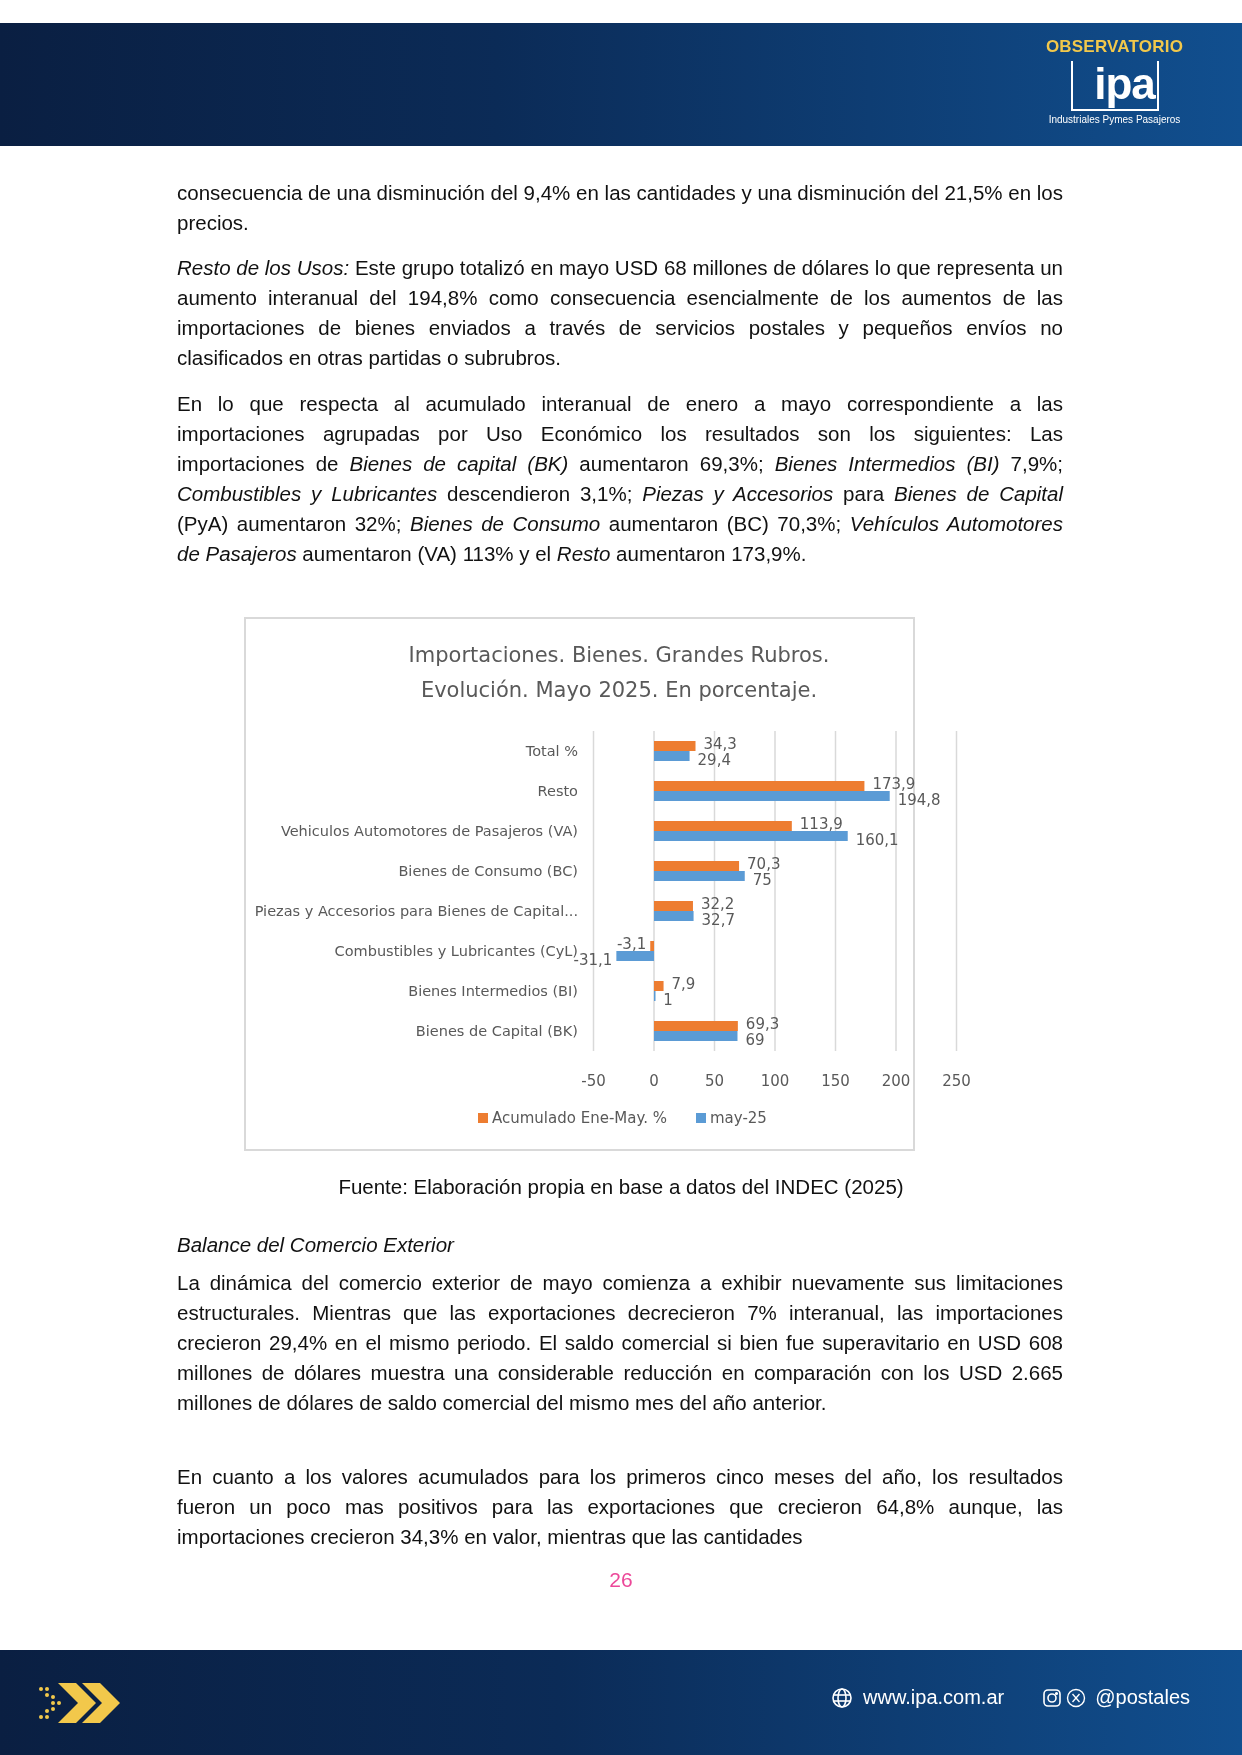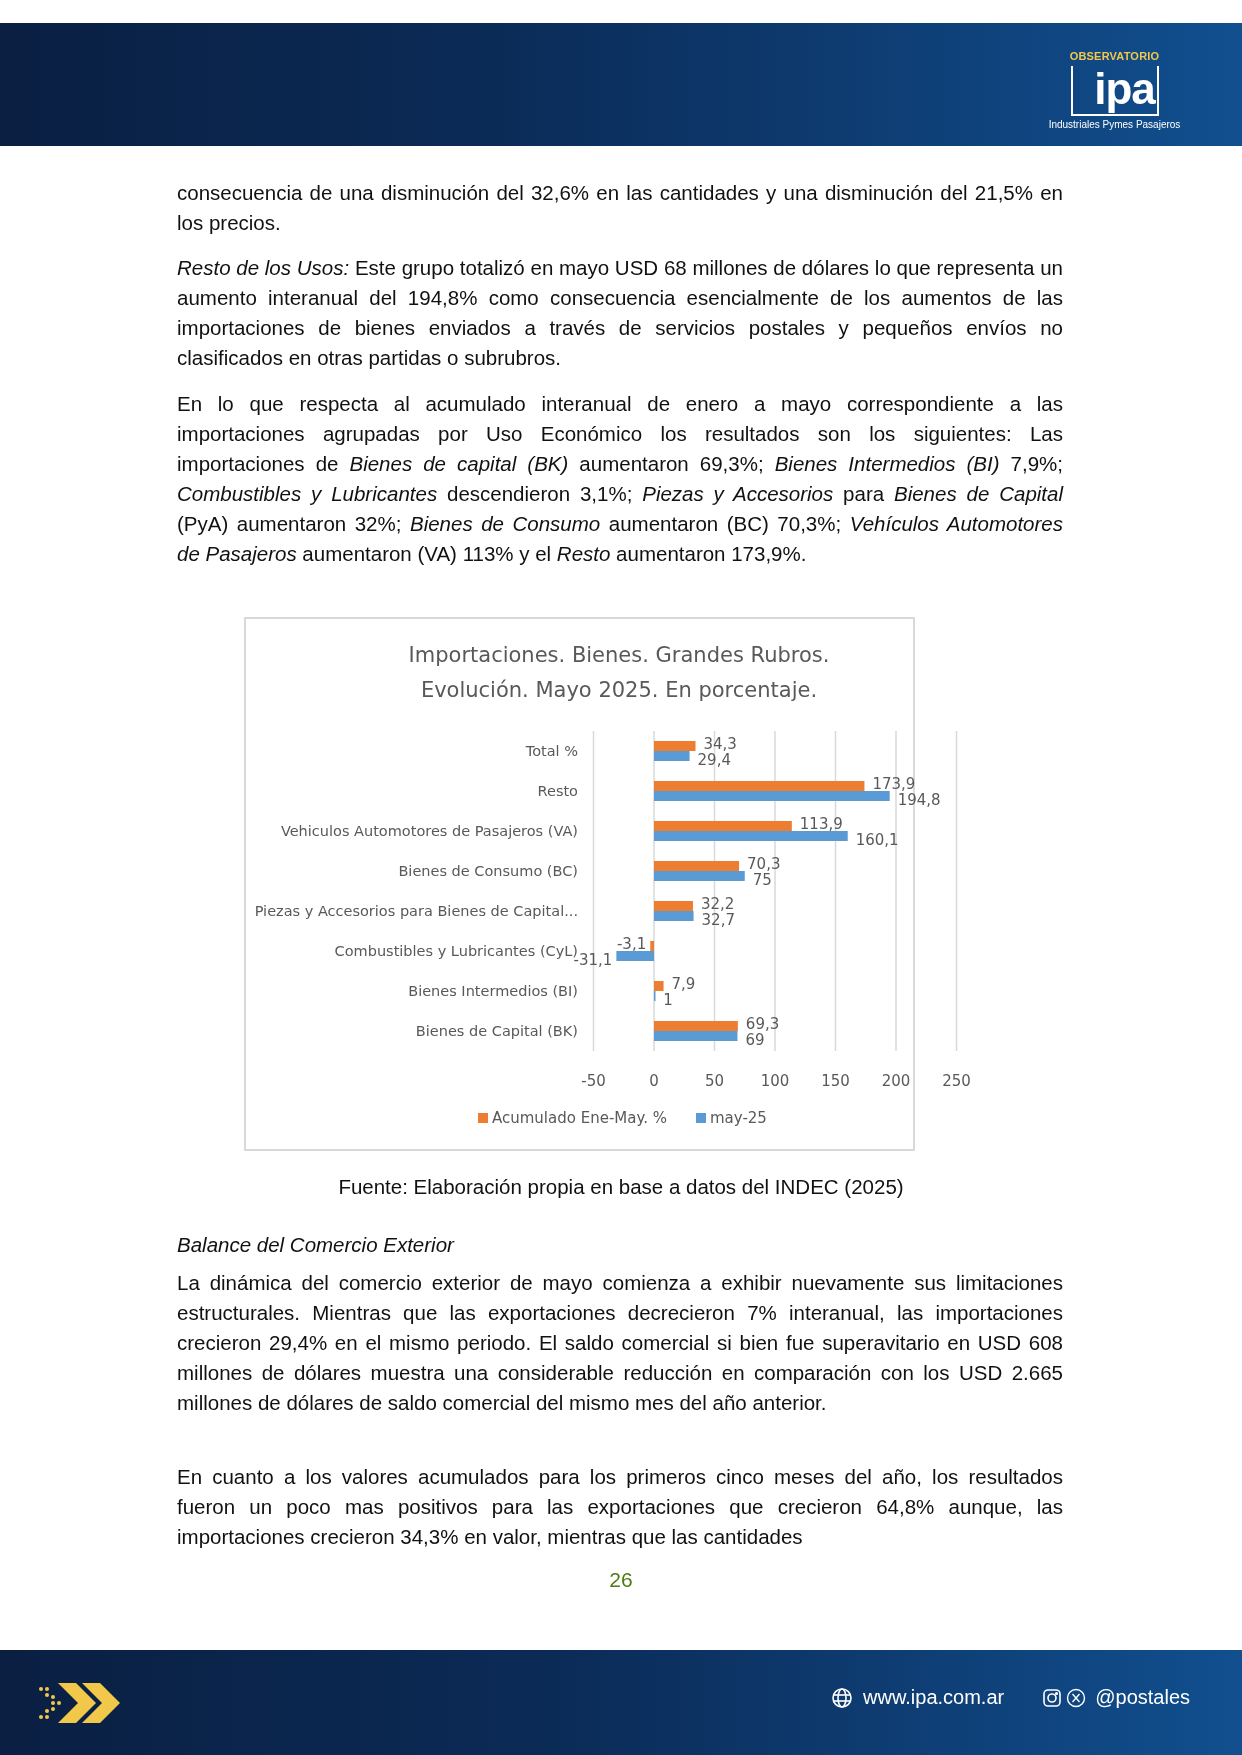--- a/index.html
+++ b/index.html
@@ -1,52 +1,52 @@
 <!DOCTYPE html>
 <html><head>
 <meta charset="utf-8">
 <style>
   html, body { margin:0; padding:0; }
   body { width:1242px; height:1755px; position:relative; background:#ffffff; overflow:hidden;
          font-family:"Liberation Sans", sans-serif; color:#111; }
   .header { position:absolute; left:0; top:23px; width:1242px; height:123px;
             background:linear-gradient(90deg,#0a1f42 0%,#0b2b57 40%,#114f8f 100%); }
   .logo { position:absolute; right:55px; top:14px; width:145px; text-align:center; }
-  .logo .obs { color:#f2c84b; font-size:11px; font-weight:bold; letter-spacing:0.2px;margin-top:13px; }
+  .logo .obs { color:#f2c84b; font-size:17px; font-weight:bold; letter-spacing:0.2px; }
   .logo .box { margin:4px auto 0; width:88px; height:50px; border:2px solid #fff; border-top:none;
                position:relative; box-sizing:border-box; }
   .logo .ipa { color:#fff; font-size:44px; font-weight:bold; line-height:46px; letter-spacing:-1px;padding-left:20px; }
   .logo .sub { color:#fff; font-size:10px; margin-top:3px; white-space:nowrap; }
   .content { position:absolute; left:177px; width:886px; font-size:20.5px; line-height:30px; text-align:justify; }
   .content p { margin:0; }
   .footer { position:absolute; left:0; top:1650px; width:1242px; height:105px;
             background:linear-gradient(90deg,#0a1f42 0%,#0b2b57 45%,#114f8f 100%); }
   .footer .arrows { position:absolute; left:38px; top:30px; }
   .footer .links { position:absolute; right:52px; top:36px; color:#fff; font-size:20px; display:flex; align-items:center; }
   .footer .links span { display:inline-flex; align-items:center; }
-  .pagenum { position:absolute; top:1568px; left:0; width:1242px; text-align:center; color:#4d7c0f; font-size:21px; }
+  .pagenum { position:absolute; top:1568px; left:0; width:1242px; text-align:center; color:#ec4899; font-size:21px; }
   .chart-frame { position:absolute; left:244px; top:617px; width:671px; height:534px; border:2px solid #d9d9d9; box-sizing:border-box; }
   svg text { font-family:"DejaVu Sans", sans-serif; }
   .caption { position:absolute; top:1175px; left:0; width:1242px; text-align:center; font-size:20.5px; }
 </style>
 </head>
 <body>
 
 <div class="header">
   <div class="logo">
     <div class="obs">OBSERVATORIO</div>
     <div class="box">
       <div class="ipa">ipa</div>
     </div>
     <div class="sub">Industriales Pymes Pasajeros</div>
   </div>
 </div>
 
 <div class="content" style="top:178px;">
-  <p>consecuencia de una disminución del 32,6% en las cantidades y una disminución del 21,5% en los precios.</p>
+  <p>consecuencia de una disminución del 9,4% en las cantidades y una disminución del 21,5% en los precios.</p>
 </div>
 
 <div class="content" style="top:253px;">
   <p><i>Resto de los Usos:</i><span> Este grupo totalizó en mayo USD 68 millones de dólares lo que representa un aumento interanual del 194,8% como consecuencia esencialmente de los aumentos de las importaciones de bienes enviados a través de servicios postales y pequeños envíos no clasificados en otras partidas o subrubros.</span></p>
 </div>
 
 <div class="content" style="top:389px;">
   <p id="p3"><span>En lo que respecta al acumulado interanual de enero a mayo correspondiente a las importaciones agrupadas por Uso Económico los resultados son los siguientes: Las importaciones de </span><i>Bienes de capital (BK)</i><span> aumentaron 69,3%; </span><i>Bienes Intermedios (BI)</i><span> 7,9%; </span><i>Combustibles y Lubricantes</i><span> descendieron 3,1%; </span><i>Piezas y Accesorios</i><span> para </span><i>Bienes de Capital</i><span> (PyA) aumentaron 32%; </span><i>Bienes de Consumo</i><span> aumentaron (BC) 70,3%; </span><i>Vehículos Automotores de Pasajeros</i><span> aumentaron (VA) 113% y el </span><i>Resto</i><span> aumentaron 173,9%.</span></p>
 </div>
 

